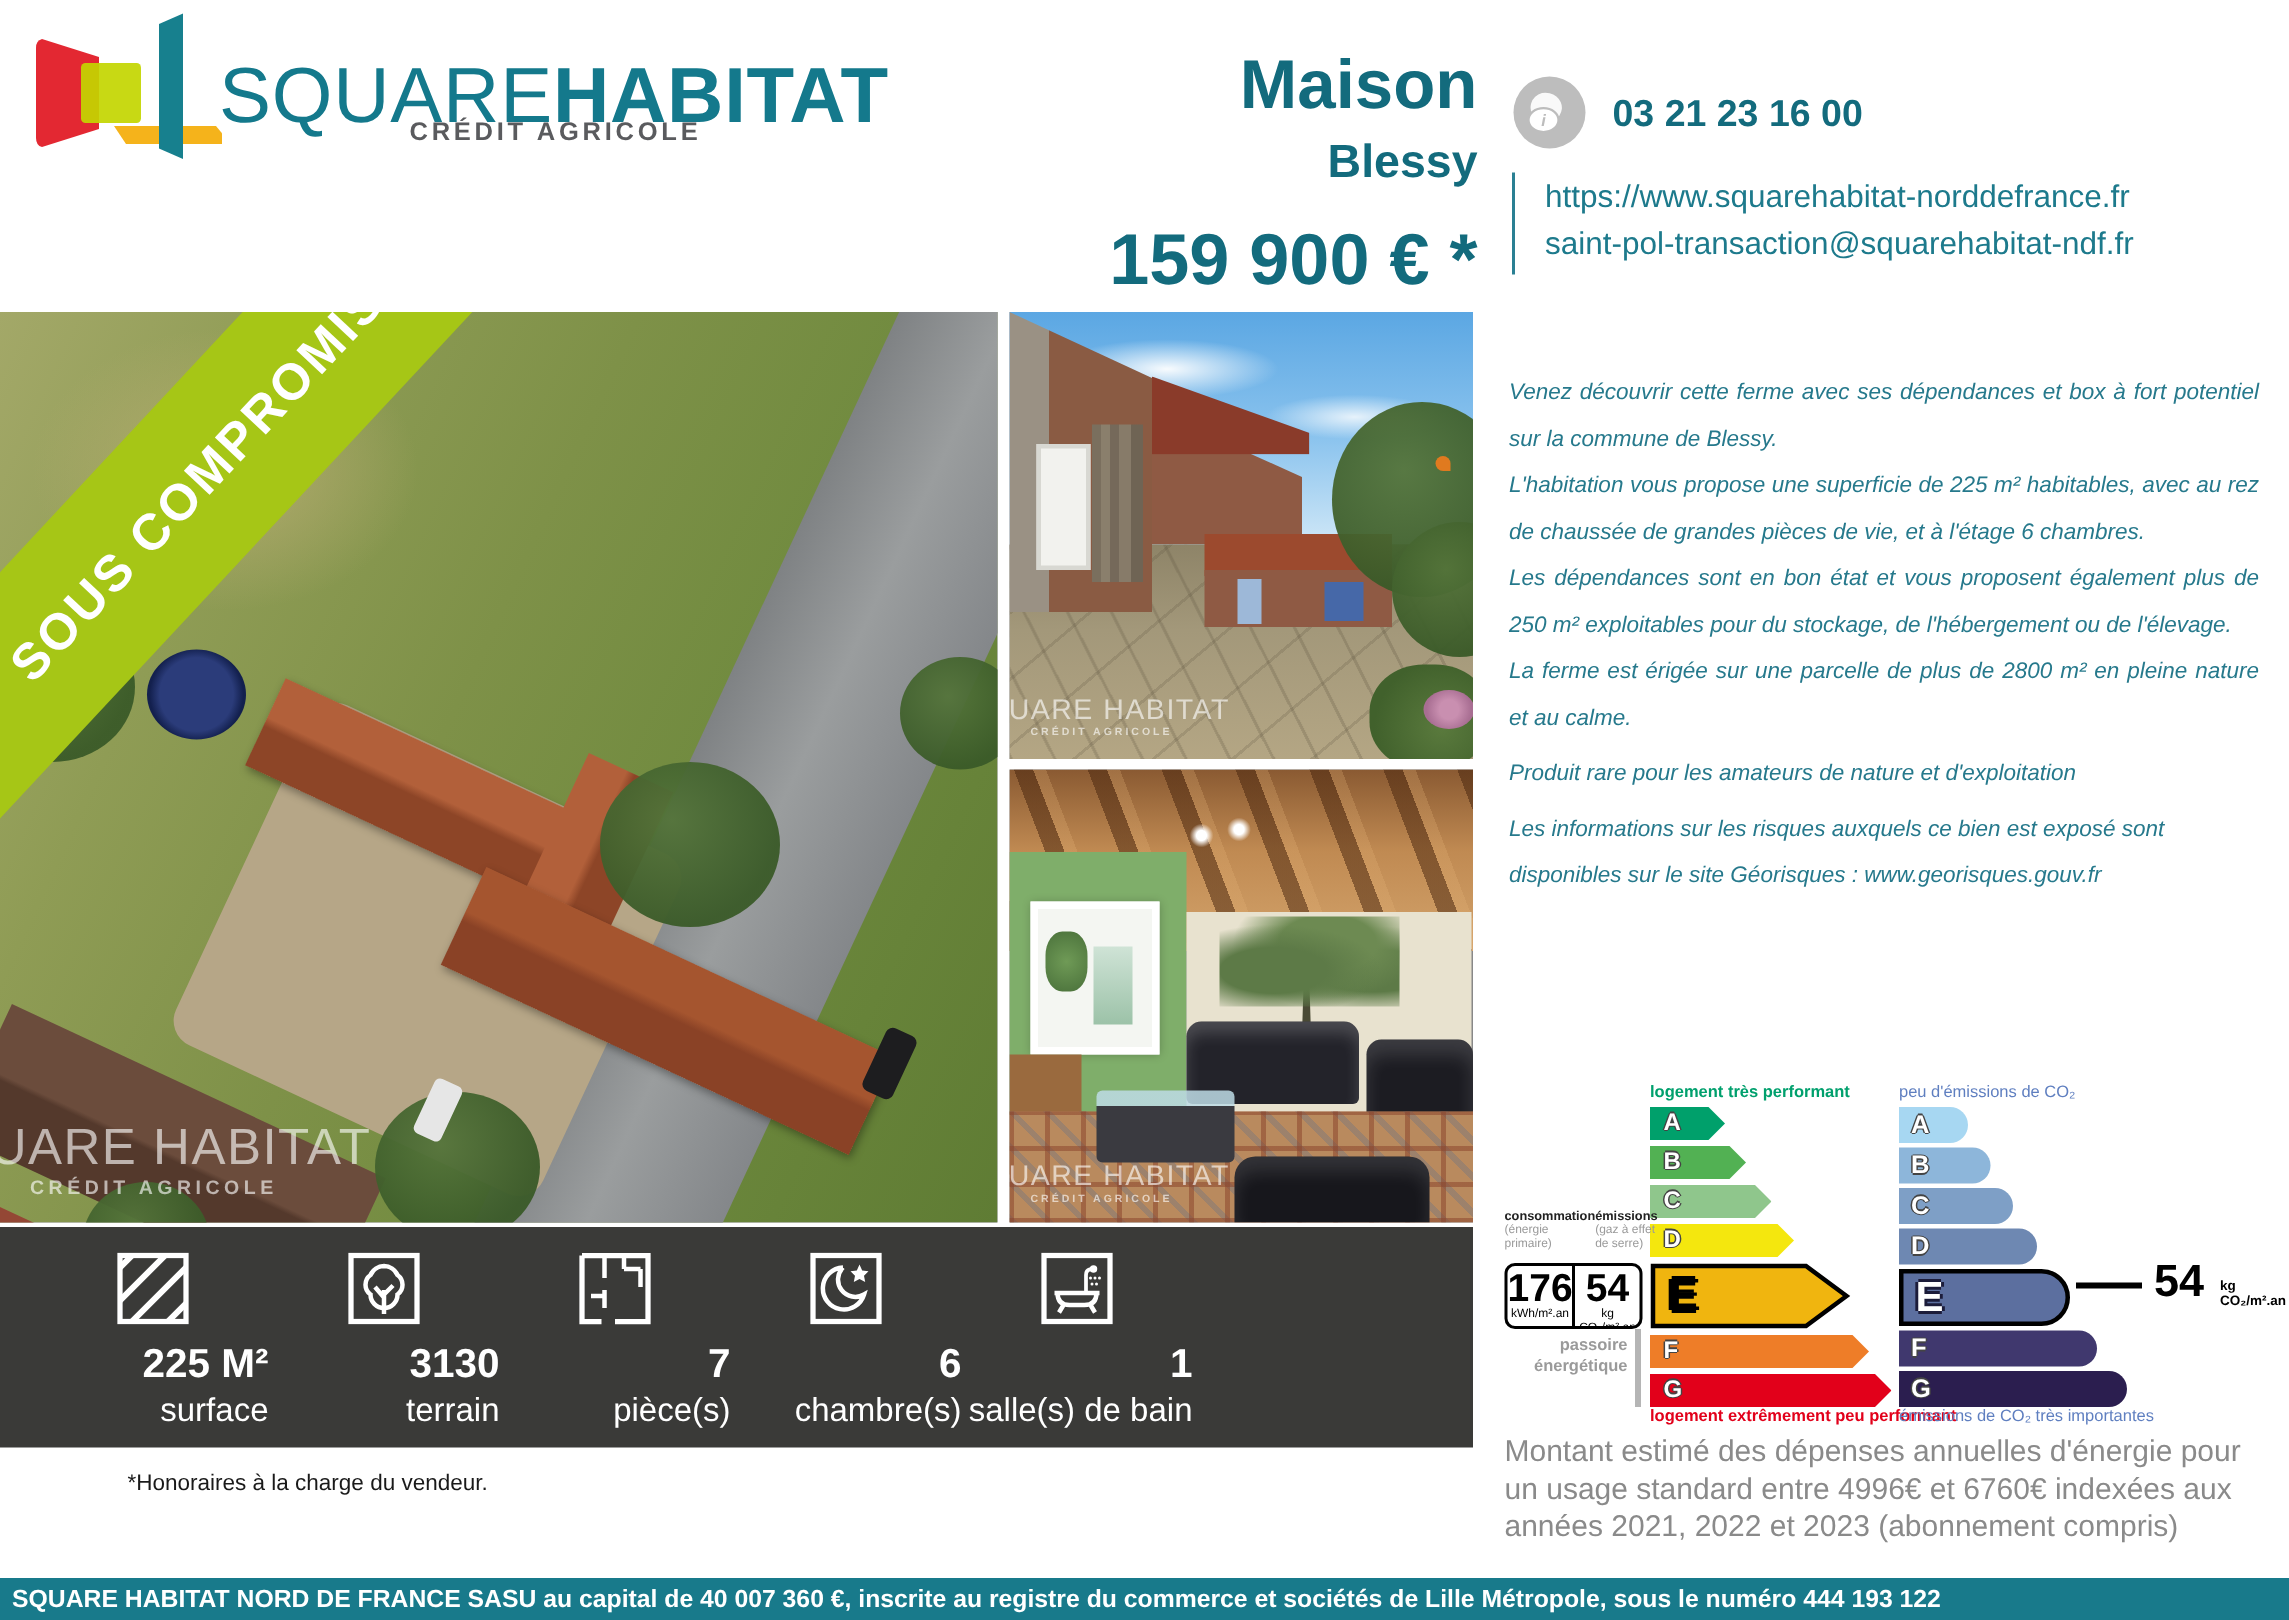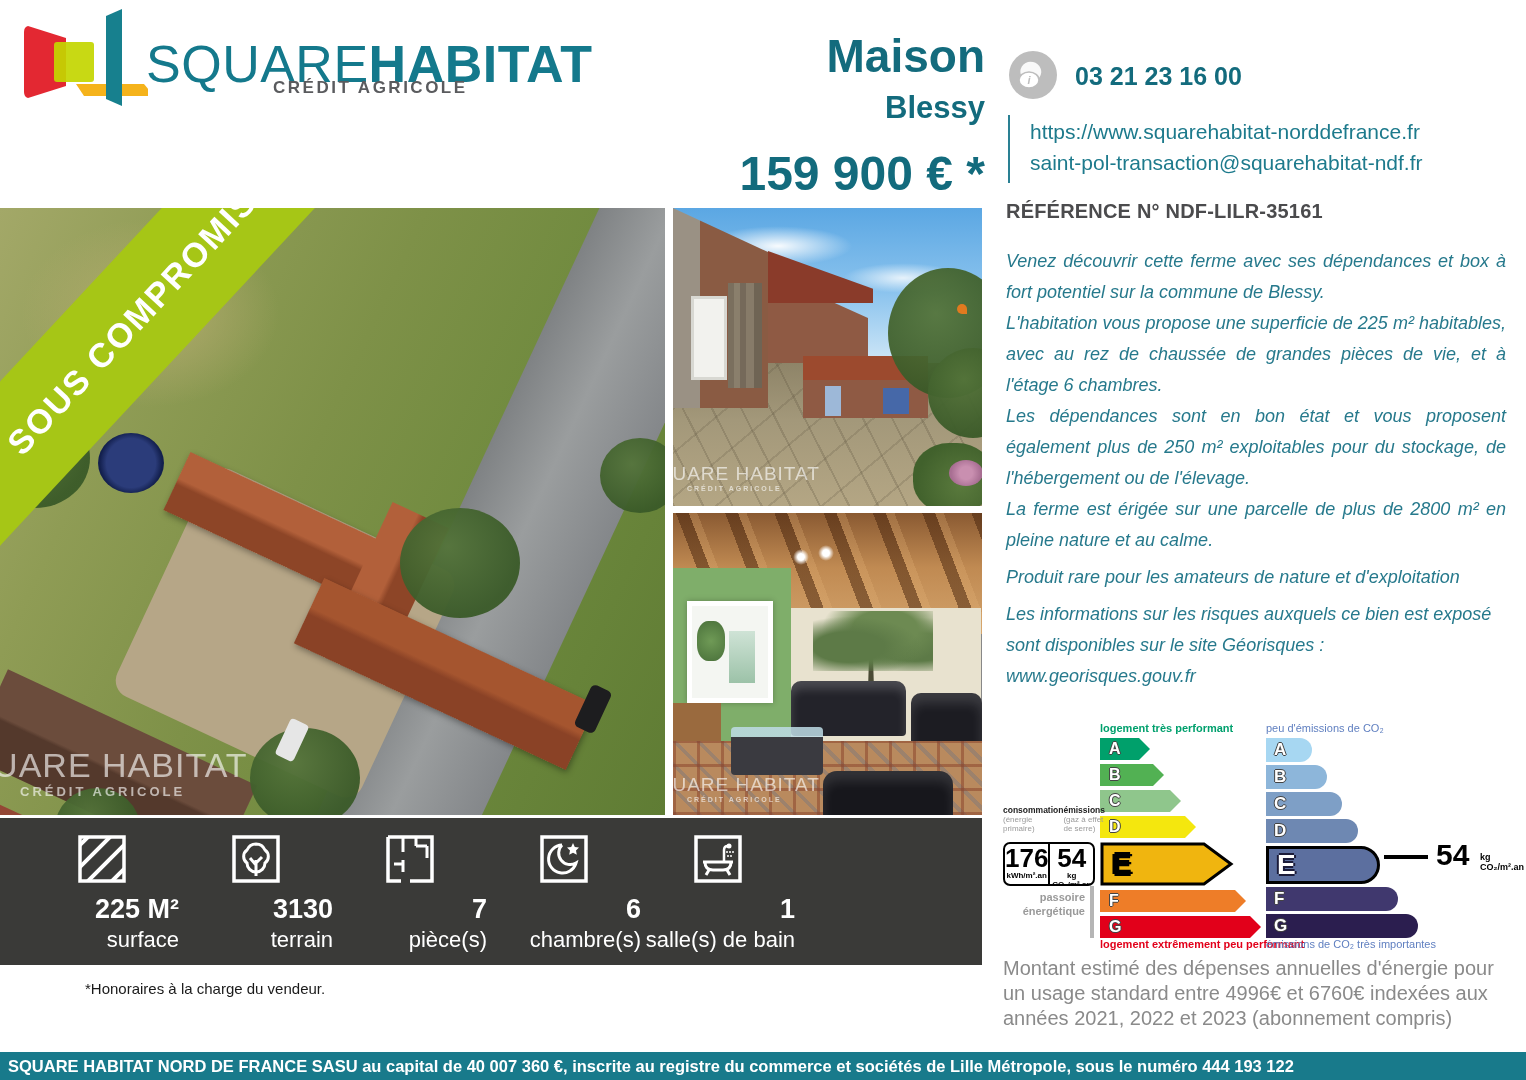--- a/index.html
+++ b/index.html
@@ -20,21 +20,21 @@
 
   #contact{position:absolute;left:1005px;top:40px;width:515px;}
   #phone-icon{position:absolute;left:3px;top:10px;}
   #phone-number{position:absolute;left:70px;top:22px;font-size:25px;font-weight:700;color:#136b7d;}
   #contact-sep{position:absolute;left:3px;top:75px;width:2px;height:68px;background:#2a8093;}
   #contact-links{position:absolute;left:25px;top:76px;font-size:21px;color:#1d7a8c;line-height:31px;white-space:nowrap;}
 
   #reference{position:absolute;left:1006px;top:200px;font-size:20px;font-weight:700;color:#4b4b4d;letter-spacing:.2px;}
 
   #description{position:absolute;left:1006px;top:246px;width:500px;color:#26798c;
-               font-style:italic;font-size:18px;line-height:31px;}
+               font-style:italic;font-size:15px;line-height:31px;}
   #description p{margin:0;text-align:justify;}
   #description p.nj{text-align:left;}
   #description p.gap{margin-top:6px;}
 
   
   .photo{position:absolute;overflow:hidden;background:#888;}
   #photo-main{left:0;top:208px;width:665px;height:607px;}
   #photo-court{left:673px;top:208px;width:309px;height:298px;}
   #photo-living{left:673px;top:513px;width:309px;height:302px;}
   .abs{position:absolute;}
@@ -84,21 +84,21 @@
      text-shadow:-2px 0 #000,2px 0 #000,0 -2px #000,0 2px #000;}
 
   #dpe-values-labels{position:absolute;left:1003px;top:806px;width:94px;display:flex;text-align:left;}
   #dpe-values-labels div{flex:1;font-size:8px;line-height:9px;color:#9a9a9a;}
   #dpe-values-labels b{color:#222;font-size:8.5px;}
   #dpe-value-box{position:absolute;left:1003px;top:842px;width:92px;height:44px;background:#fff;
      border:2px solid #000;border-radius:7px;display:flex;box-sizing:border-box;overflow:hidden;}
   #dpe-value-box .cell{flex:1;text-align:center;padding-top:1px;}
   #dpe-value-box .cell+.cell{border-left:2px solid #000;}
   #dpe-value-box .num{font-size:26px;font-weight:700;color:#000;line-height:26px;}
-  #dpe-value-box .unit{font-size:8px;font-weight:700;color:#000;}
+  #dpe-value-box .unit{font-size:8px;font-weight:400;color:#000;}
 
   #passoire{position:absolute;left:980px;top:890px;width:105px;text-align:right;
      font-size:11px;font-weight:700;color:#9a9a9a;line-height:14px;}
   #passoire-bar{position:absolute;left:1090px;top:886px;width:4px;height:52px;background:#b5b5b5;}
 
   #co2-rows{position:absolute;left:1266px;top:738px;}
   .co2-row{position:relative;margin-bottom:3px;height:24px;border-radius:0 14px 14px 0;}
   .co2-row .lt{font-size:17px;left:8px;}
   #co2-e{height:38px;border:3px solid #000;border-radius:0 22px 22px 0;box-sizing:border-box;}
   #co2-e .lt{font-size:28px;text-shadow:-2px 0 #1c1c3a,2px 0 #1c1c3a,0 -2px #1c1c3a,0 2px #1c1c3a;}
@@ -147,21 +147,20 @@
       <text x="21" y="34" font-size="11" font-weight="bold" fill="#bdbdbd" text-anchor="middle" font-style="italic">i</text>
     </svg>
     <div id="phone-number">03 21 23 16 00</div>
     <div id="contact-sep"></div>
     <div id="contact-links">
       <div>https://www.squarehabitat-norddefrance.fr</div>
       <div>saint-pol-transaction@squarehabitat-ndf.fr</div>
     </div>
   </div>
 
-  <div id="reference">RÉFÉRENCE N° NDF-LILR-35161</div>
 
   <div id="description">
     <p>Venez découvrir cette ferme avec ses dépendances et box à fort potentiel sur la commune de Blessy.</p>
     <p>L'habitation vous propose une superficie de 225 m² habitables, avec au rez de chaussée de grandes pièces de vie, et à l'étage 6 chambres.</p>
     <p>Les dépendances sont en bon état et vous proposent également plus de 250 m² exploitables pour du stockage, de l'hébergement ou de l'élevage.</p>
     <p>La ferme est érigée sur une parcelle de plus de 2800 m² en pleine nature et au calme.</p>
     <p class="nj gap">Produit rare pour les amateurs de nature et d'exploitation</p>
     <p class="nj" style="margin-top:6px">Les informations sur les risques auxquels ce bien est exposé sont disponibles sur le site Géorisques : www.georisques.gouv.fr</p>
   </div>
 

